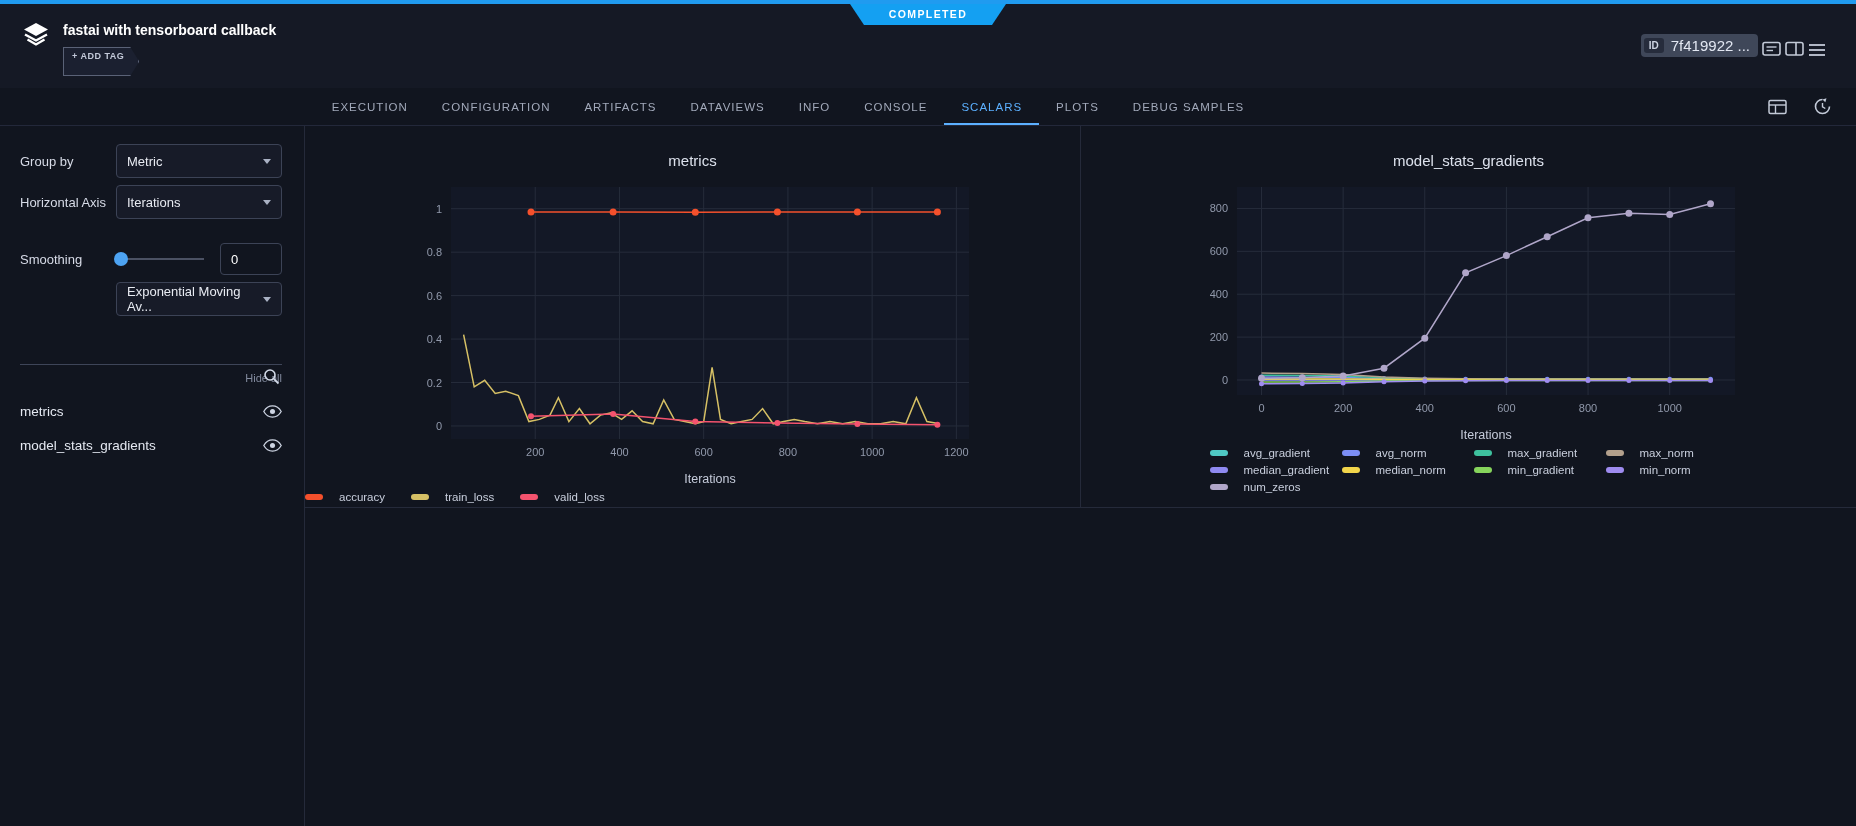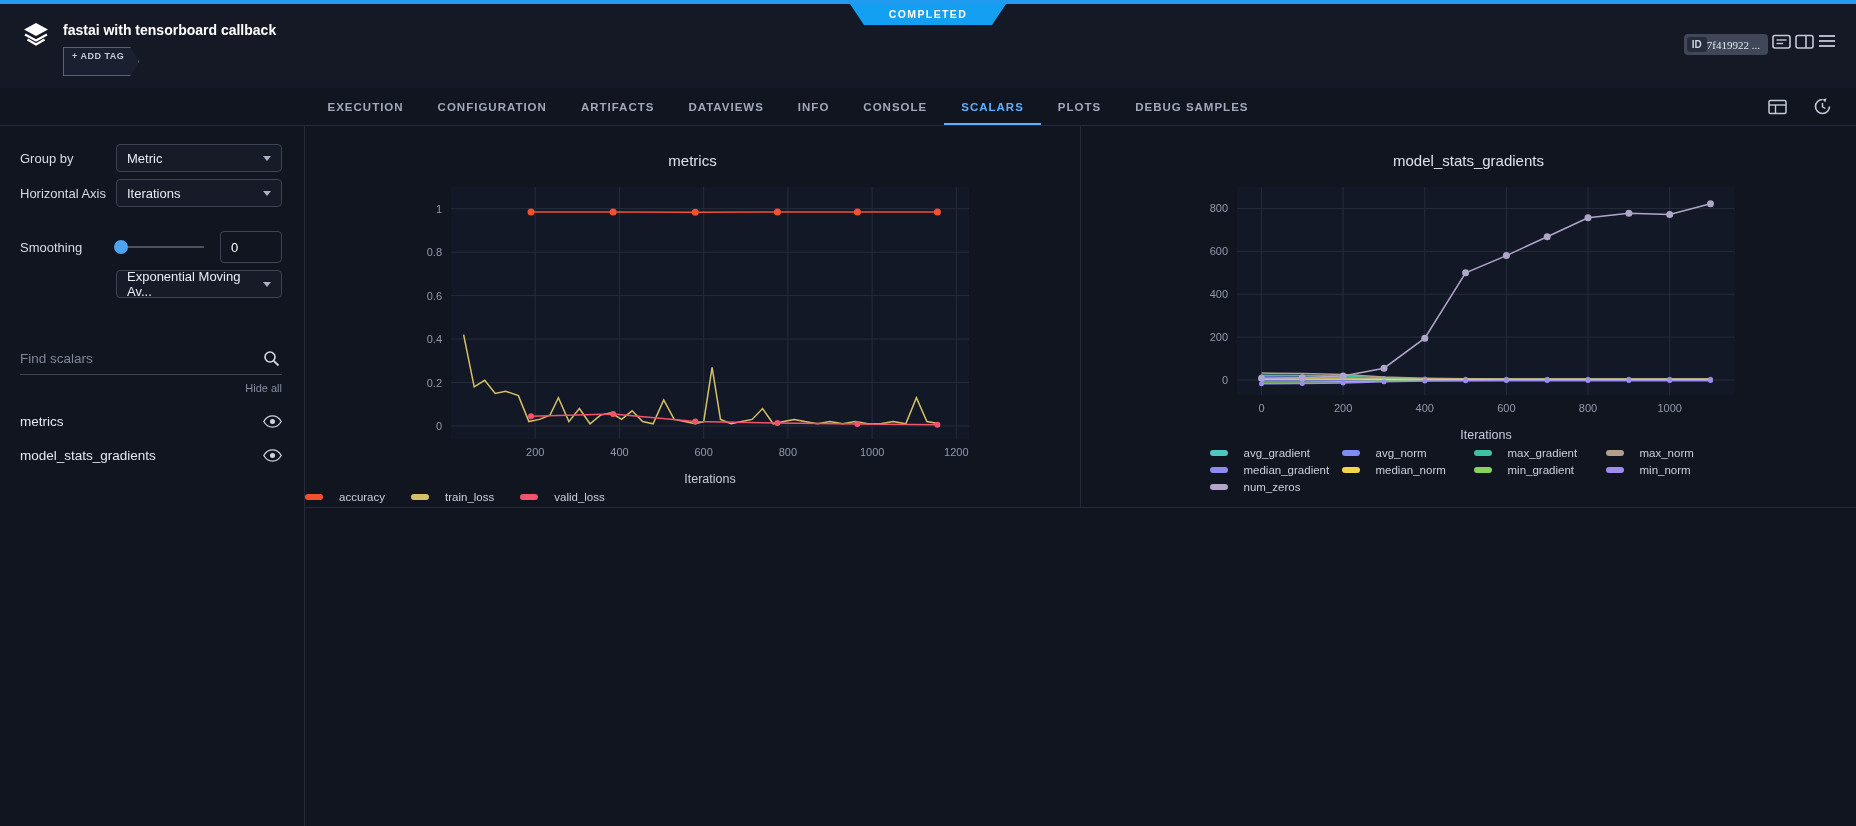--- a/index.html
+++ b/index.html
@@ -23,37 +23,37 @@
   
   .header{height:84px;background:#151925;position:relative;display:flex;align-items:flex-start;padding:16px 20px 0 22px}
   .logo{margin-right:13px;margin-top:2px}
   .exp-title{font-size:14px;font-weight:bold;color:#fff;margin-top:2px}
   .add-tag{
     display:inline-block;margin-top:9px;font-size:9px;font-weight:bold;letter-spacing:.5px;
     color:#c3c9d9;border:1px solid #5a6277;background:#1b2030;
     padding:3px 14px 14px 8px;cursor:pointer;
     clip-path:polygon(0 0,calc(100% - 9px) 0,100% 50%,calc(100% - 9px) 100%,0 100%);
   }
-  .header-right{position:absolute;right:20px;top:30px;display:flex;align-items:flex-start;gap:4px}
+  .header-right{position:absolute;right:30px;top:30px;display:flex;align-items:flex-end;gap:4px}
   .id-badge{display:flex;align-items:center;background:#3f4759;border-radius:4px;padding:3px 8px 3px 3px;cursor:pointer}
   .id-chip{background:#262c3c;border-radius:3px;padding:2px 5px;font-size:10px;font-weight:bold;color:#cdd4e2}
-  .id-value{font-family:Liberation Serif, serif;font-size:11px;color:#e2e7f2;}
+  .id-value{font-family:Liberation Sans, sans-serif;font-size:15px;color:#e2e7f2;margin-left:7px}
   .icon-btn{cursor:pointer;display:flex;align-items:center}
   
   .tab-bar{height:38px;display:flex;align-items:center;justify-content:center;position:relative;border-bottom:1px solid #23283a;background:#11151f}
   .tab-list{display:flex;height:100%;transform:translateX(-140px)}
-  .tab{font-size:11.5px;font-weight:bold;letter-spacing:1px;color:#a2a9ba;padding:0 17px;height:100%;display:flex;align-items:center;cursor:pointer}
+  .tab{font-size:11.5px;font-weight:normal;letter-spacing:1px;color:#a2a9ba;padding:0 17px;height:100%;display:flex;align-items:center;cursor:pointer}
   .tab.active{color:#5cb0ff;box-shadow:inset 0 -2px 0 #5cb0ff}
   .tab-bar-icons{position:absolute;right:24px;top:0;height:100%;display:flex;align-items:center;gap:26px}
   
   .content{display:flex;height:704px}
   .sidebar{width:305px;min-width:305px;border-right:1px solid #252a3a;padding:18px 22px 0 20px}
   .ctl-row{display:flex;align-items:center;margin-bottom:7px}
   .ctl-label{width:96px;font-size:13px;color:#d7dbe7;flex:none}
-  .select{flex:1;height:28px;border:1px solid #3c4356;border-radius:4px;display:flex;align-items:center;justify-content:space-between;padding:0 10px;font-size:13px;background:#171b28;cursor:pointer;color:#e8ebf2}
+  .select{flex:1;height:34px;border:1px solid #3c4356;border-radius:4px;display:flex;align-items:center;justify-content:space-between;padding:0 10px;font-size:13px;background:#171b28;cursor:pointer;color:#e8ebf2}
   .chevron{width:0;height:0;border-left:4.5px solid transparent;border-right:4.5px solid transparent;border-top:5px solid #aab2c4;margin-left:8px}
   .smoothing-row{margin-top:24px}
   .slider{width:88px;height:2px;background:#4b5163;position:relative;margin-right:16px;cursor:pointer}
   .slider-thumb{position:absolute;left:-2px;top:-6px;width:14px;height:14px;border-radius:50%;background:#4da3f2;cursor:pointer}
   .num-input{width:62px;height:32px;background:transparent;border:1px solid #3c4356;border-radius:4px;color:#fff;font-size:13px;padding-left:10px;font-family:"Liberation Sans",sans-serif;outline:none}
   .smoothing-type-row{margin-top:7px;display:flex}
   .smoothing-type-row .spacer{width:96px;flex:none}
   .search-row{margin-top:46px;position:relative;border-bottom:1px solid #3e4558;padding-bottom:2px}
   .search-input{width:calc(100% - 28px);background:transparent;border:none;outline:none;height:28px;font-size:13.5px;color:#e8ebf2;font-family:"Liberation Sans",sans-serif}
   .search-input::placeholder{color:#7e8698}
@@ -181,21 +181,20 @@
     </div>
     <div class="smoothing-type-row">
       <span class="spacer"></span>
       <div class="select">
         <span>Exponential Moving Av...</span>
         <span class="chevron"></span>
       </div>
     </div>
 
     <div class="search-row">
-      <input class="search-input" placeholder="Find scalars" style="">
       <span class="search-icon">
         <svg width="17" height="17" viewBox="0 0 17 17">
             <circle cx="7" cy="7" r="5" fill="none" stroke="#d3dae8" stroke-width="1.6"></circle>
             <line x1="10.8" y1="10.8" x2="15.5" y2="15.5" stroke="#d3dae8" stroke-width="1.8"></line>
           </svg>
       </span>
     </div>
     <div class="hide-all">Hide all</div>
 
     <div class="metric-list">

